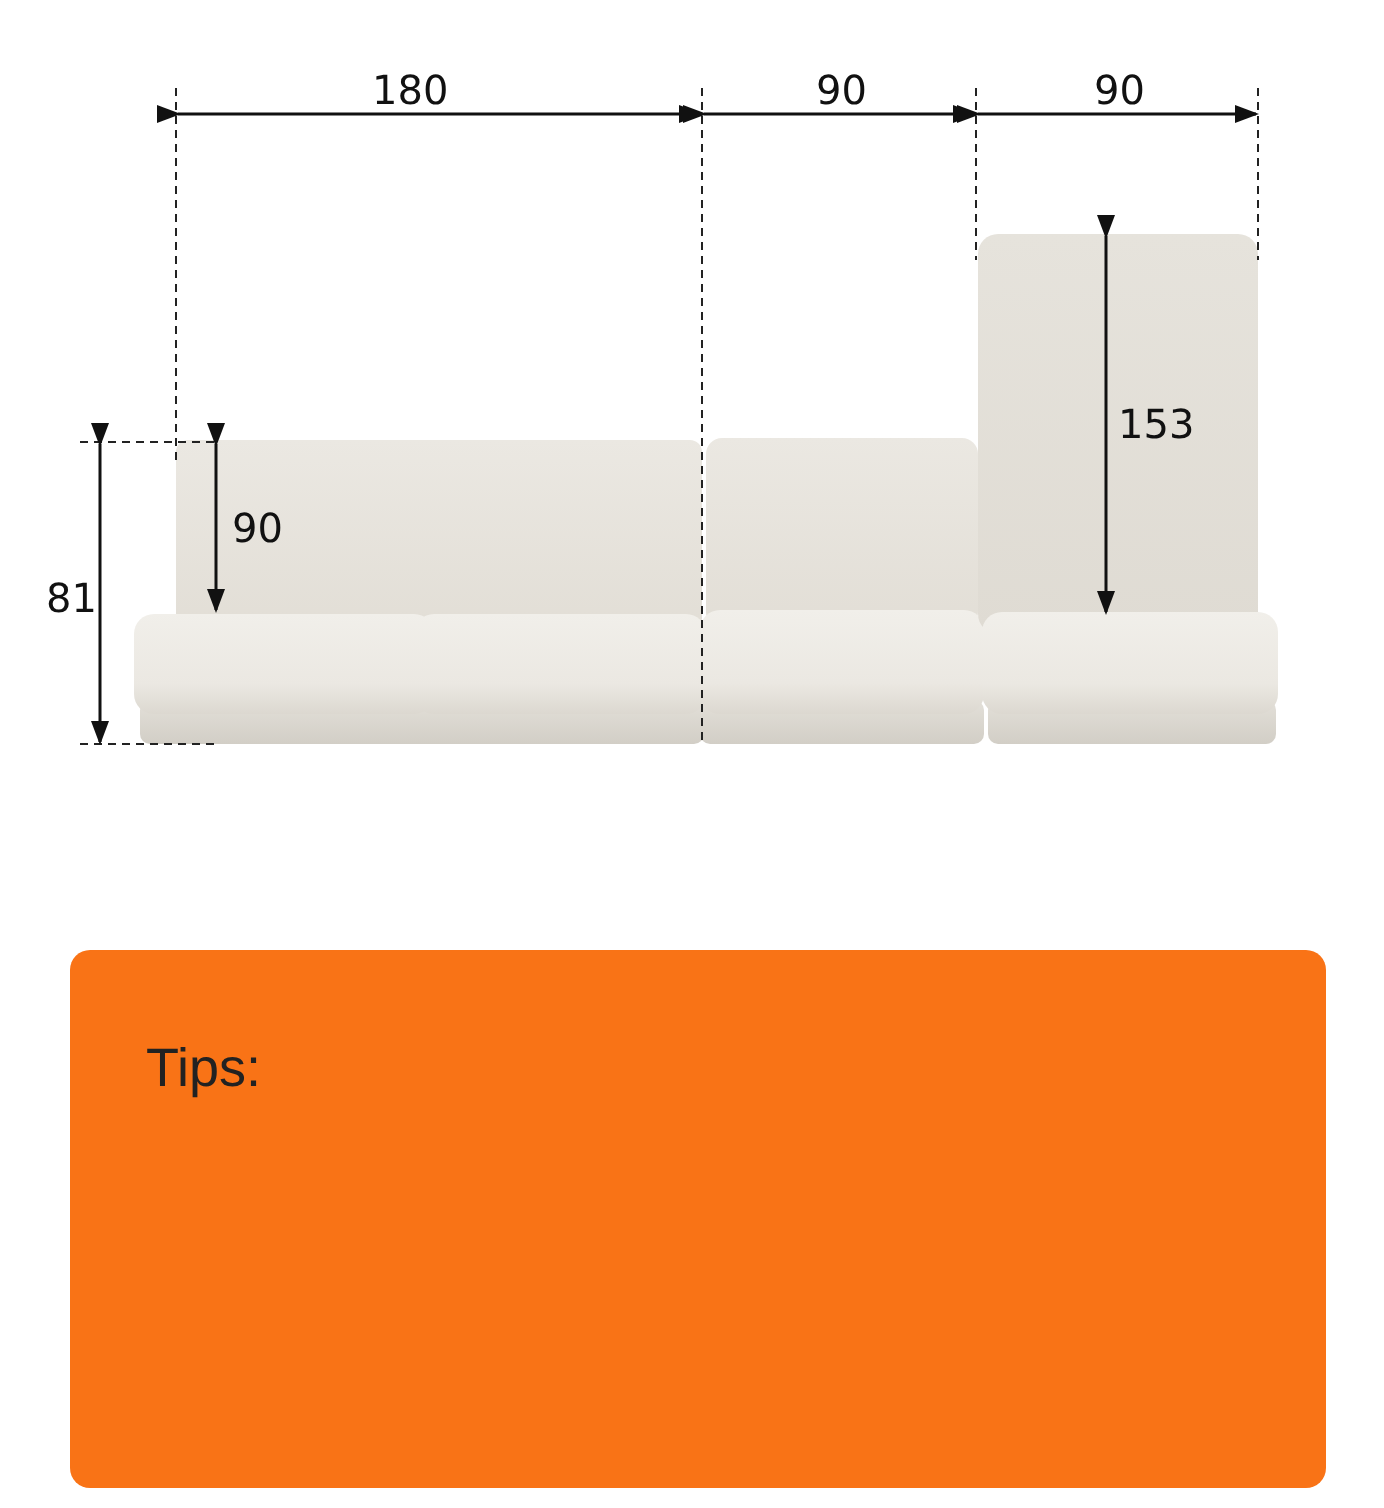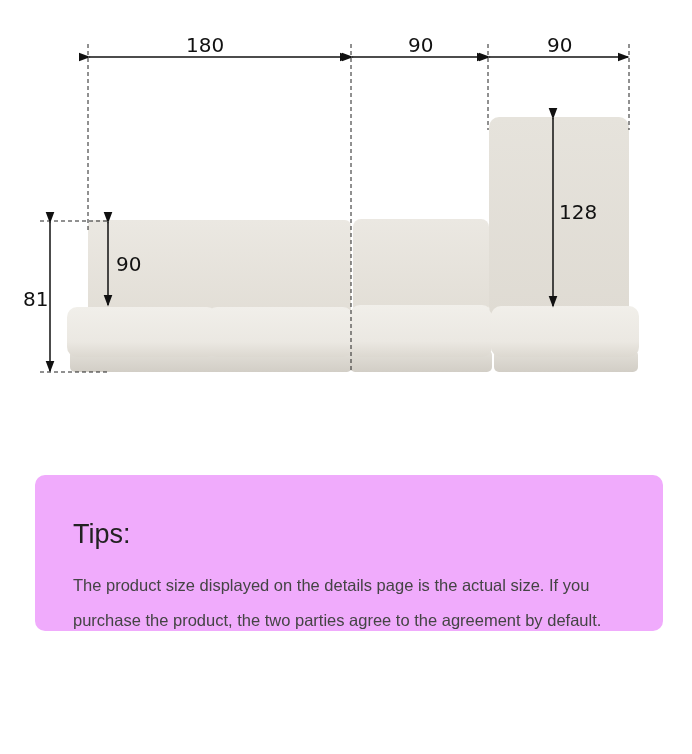--- a/index.html
+++ b/index.html
@@ -1,19 +1,19 @@
 <!DOCTYPE html>
 <html><head>
 <meta charset="utf-8">
 <style>
   html, body { margin: 0; padding: 0; background: #ffffff; }
   body { width: 692px; height: 754px; position: relative; overflow: hidden; font-family: "Liberation Sans", sans-serif; }
   .abs { position: absolute; }
   .dim-label { position: absolute; font-family: "DejaVu Sans", sans-serif; font-size: 20px; color: #111; line-height: 1; }
-  .tips-box { position: absolute; left: 35px; top: 475px; width: 628px; height: 156px; background: #f0abfc; border-radius: 10px; }
+  .tips-box { position: absolute; left: 35px; top: 475px; width: 628px; height: 269px; background: #f97316; border-radius: 10px; }
   .tips-title { position: absolute; left: 38px; top: 44px; font-size: 27px; color: #222; font-family: "Liberation Sans", sans-serif; }
   .tips-text { position: absolute; left: 38px; top: 93px; width: 570px; font-size: 16.5px; color: #444; line-height: 35px; font-family: "Liberation Sans", sans-serif; }
 </style>
 </head>
 <body>
 
 <div class="abs" style="left:0;top:0;width:692px;height:400px;">
   <svg width="692" height="400" viewBox="0 0 692 400" xmlns="http://www.w3.org/2000/svg">
     <defs>
       <linearGradient id="backGrad" x1="0" y1="0" x2="0" y2="1">
@@ -77,18 +77,17 @@
       <line x1="553" y1="118" x2="553" y2="306" marker-end="url(#arrR)" marker-start="url(#arrR)"></line>
     </g>
   </svg>
 </div>
 
 <span class="dim-label" style="left:186px;top:35px;">180</span>
 <span class="dim-label" style="left:408px;top:35px;">90</span>
 <span class="dim-label" style="left:547px;top:35px;">90</span>
 <span class="dim-label" style="left:23px;top:289px;">81</span>
 <span class="dim-label" style="left:116px;top:254px;">90</span>
-<span class="dim-label" style="left:559px;top:202px;">128</span>
+<span class="dim-label" style="left:559px;top:202px;">153</span>
 
 <div class="tips-box">
   <div class="tips-title">Tips:</div>
-  <div class="tips-text">The product size displayed on the details page is the actual size. If you purchase the product, the two parties agree to the agreement by default.</div>
 </div>
 
 </body></html>

